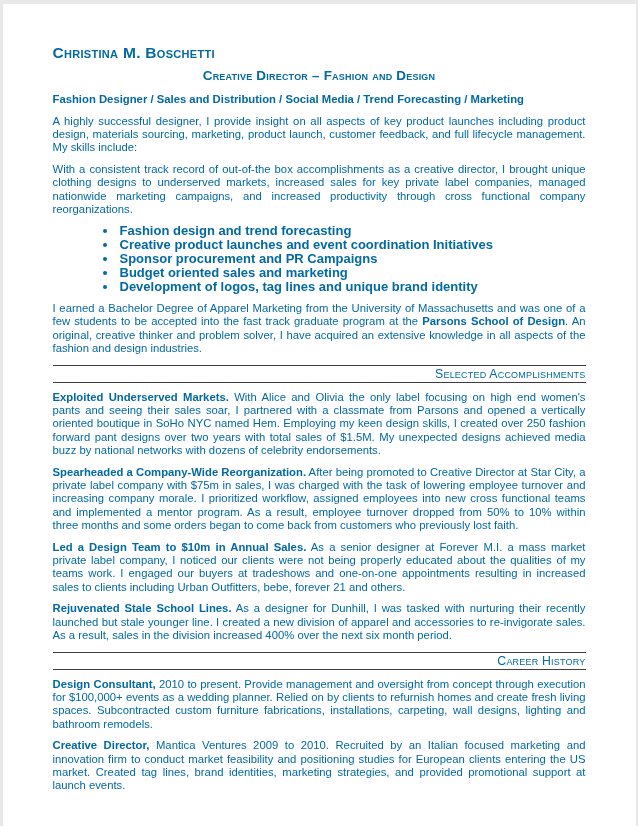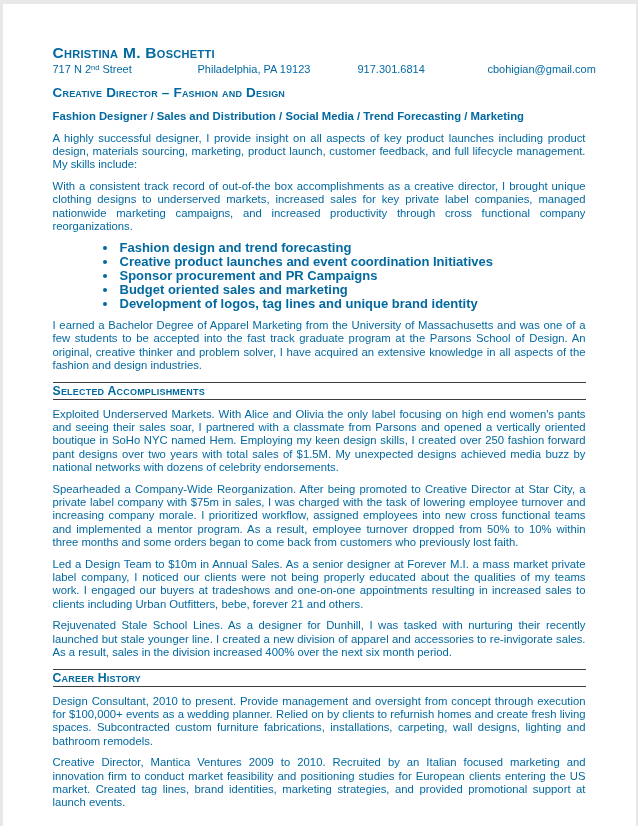--- a/index.html
+++ b/index.html
@@ -24,75 +24,70 @@
   .contact-row {
     display: grid;
     grid-template-columns: 145px 160px 130px 1fr;
     font-size: 11px;
     line-height: 14px;
     margin-top: 1px;
   }
   .contact-row .email { text-align: right; }
   .sup { font-size: 7.5px; position: relative; top: -3.5px; }
   .doc-title {
+    text-align: center;
     font-weight: bold;
     font-variant: small-caps;
     font-size: 13.5px;
     margin-top: 7px;
     letter-spacing: 0.2px;
   }
   .keywords {
     font-weight: bold;
     font-size: 11.3px;
     line-height: 13.6px;
     margin-top: 10px;
   }
   p.body-par {
     font-size: 11.3px;
     line-height: 13.4px;
     text-align: justify;
     margin: 8px 0;
   }
-  .b { font-weight: normal; }
+  .b { font-weight: bold; }
   ul.skills {
     margin: 8px 0;
     padding-left: 65px;
     font-size: 13px;
   }
   ul.skills li {
     font-weight: bold;
     line-height: 13.9px;
     padding-left: 2px;
   }
   .rule-head {
     border-top: 1px solid #3d3d3d;
     border-bottom: 1px solid #3d3d3d;
-    text-align: left;
-    font-weight: bold;
+    text-align: right;
+    font-weight: normal;
     font-variant: small-caps;
     font-size: 12.3px;
     line-height: 14px;
     padding: 1px 0;
     margin: 9px 0 7px 0;
     letter-spacing: 0.2px;
   }
 </style>
 </head>
 <body>
 
 <div class="page">
 
   <div>
     <div class="name">Christina M. Boschetti</div>
-    <div class="contact-row">
-      <span><span>717 N 2</span><span class="sup">nd</span><span> Street</span></span>
-      <span>Philadelphia, PA 19123</span>
-      <span>917.301.6814</span>
-      <span class="email">cbohigian@gmail.com</span>
-    </div>
     <div class="doc-title">Creative Director – Fashion and Design</div>
     <div class="keywords">
       <div>Fashion Designer / Sales and Distribution / Social Media / Trend Forecasting / Marketing</div>
     </div>
   </div>
 
   <div>
     <p class="body-par">A highly successful designer, I provide insight on all aspects of key product launches including product design, materials sourcing, marketing, product launch, customer feedback, and full lifecycle management. My skills include:</p>
     <p class="body-par">With a consistent track record of out-of-the box accomplishments as a creative director, I brought unique clothing designs to underserved markets, increased sales for key private label companies, managed nationwide marketing campaigns, and increased productivity through cross functional company reorganizations.</p>
     <ul class="skills">

